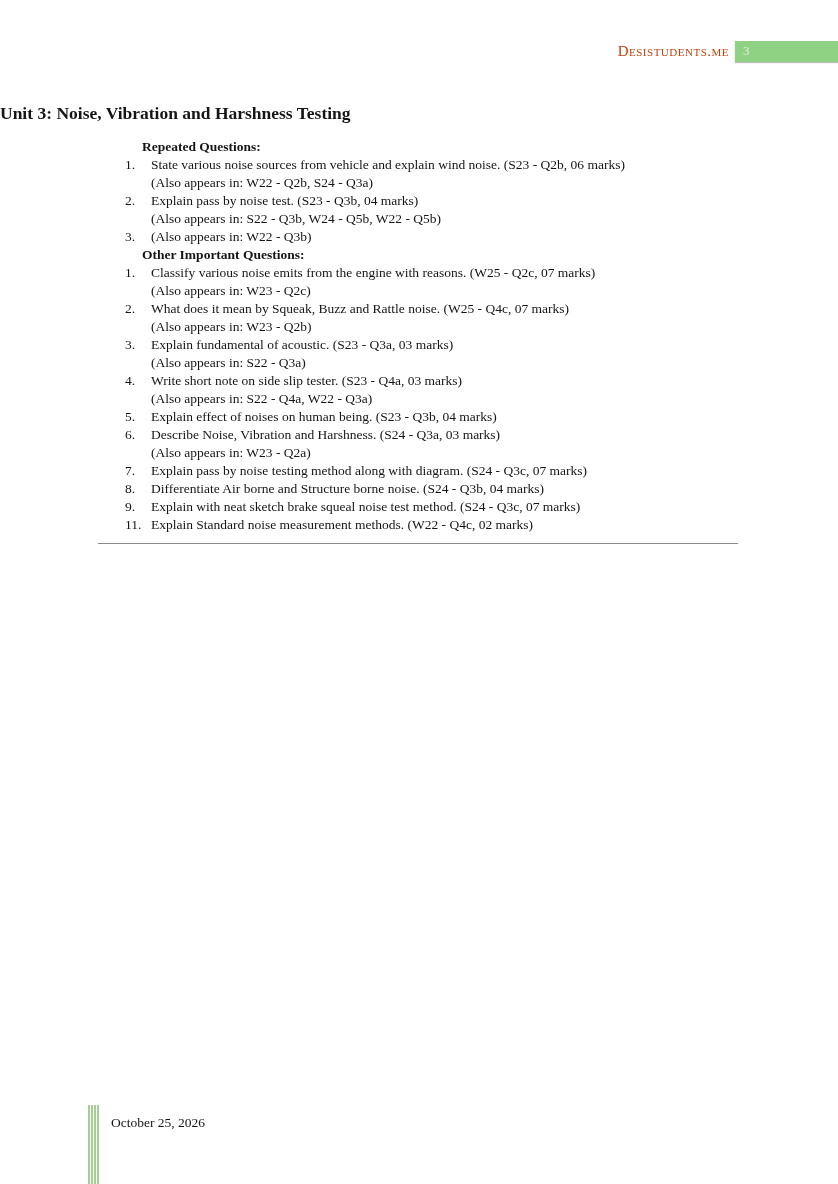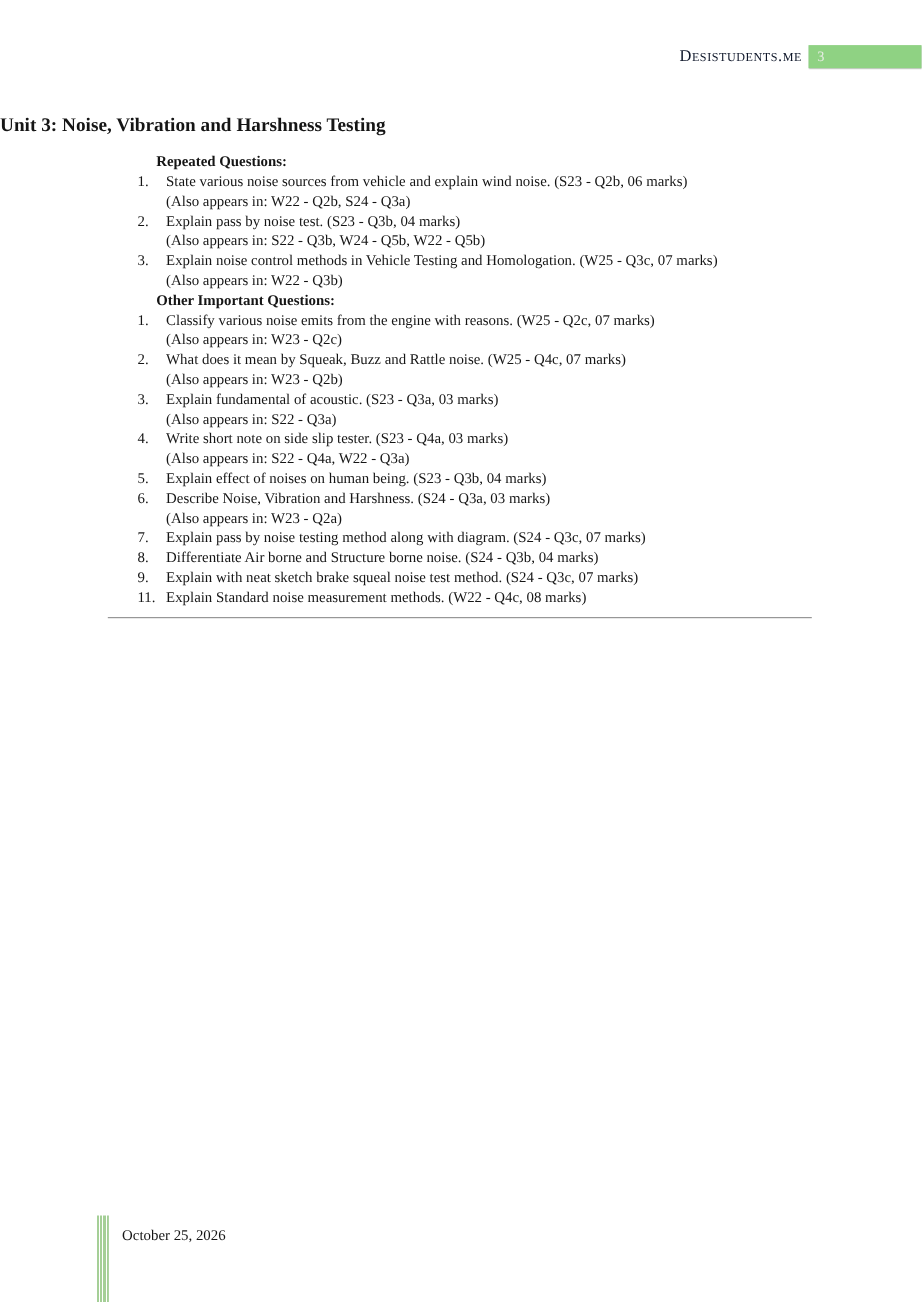--- a/index.html
+++ b/index.html
@@ -19,21 +19,21 @@
     top: 40px;
     right: 0;
     height: 22px;
     display: flex;
     align-items: center;
   }
   .site-name {
     font-variant: small-caps;
     font-size: 15px;
     letter-spacing: 0.5px;
-    color: #0f172a;
+    color: #c2410c;
     margin-right: 6px;
   }
   .page-badge {
     width: 103px;
     height: 21px;
     background: #8fd283;
     box-shadow: 0 1px 1px rgba(0,0,0,0.25);
     display: flex;
     align-items: center;
   }
@@ -115,21 +115,20 @@
       <div class="q-text">State various noise sources from vehicle and explain wind noise. (S23 - Q2b, 06 marks)</div>
       <div class="q-also">(Also appears in: W22 - Q2b, S24 - Q3a)</div>
     </div>
     <div class="q-item">
       <span class="q-num">2.</span>
       <div class="q-text">Explain pass by noise test. (S23 - Q3b, 04 marks)</div>
       <div class="q-also">(Also appears in: S22 - Q3b, W24 - Q5b, W22 - Q5b)</div>
     </div>
     <div class="q-item">
       <span class="q-num">3.</span>
-      <div class="q-text">Explain noise control methods in Vehicle Testing and Homologation. (W25 - Q3c, 07 marks)</div>
       <div class="q-also">(Also appears in: W22 - Q3b)</div>
     </div>
 
     <div class="section-heading">Other Important Questions:</div>
 
     <div class="q-item">
       <span class="q-num">1.</span>
       <div class="q-text">Classify various noise emits from the engine with reasons. (W25 - Q2c, 07 marks)</div>
       <div class="q-also">(Also appears in: W23 - Q2c)</div>
     </div>
@@ -164,21 +163,21 @@
     <div class="q-item">
       <span class="q-num">8.</span>
       <div class="q-text">Differentiate Air borne and Structure borne noise. (S24 - Q3b, 04 marks)</div>
     </div>
     <div class="q-item">
       <span class="q-num">9.</span>
       <div class="q-text">Explain with neat sketch brake squeal noise test method. (S24 - Q3c, 07 marks)</div>
     </div>
     <div class="q-item">
       <span class="q-num">11.</span>
-      <div class="q-text">Explain Standard noise measurement methods. (W22 - Q4c, 08 marks)</div>
+      <div class="q-text">Explain Standard noise measurement methods. (W22 - Q4c, 02 marks)</div>
     </div>
 
     <hr class="divider">
   </div>
 
   <div class="footer-stripes"></div>
   <div class="footer-date">October 25, 2026</div>
 
 </div>
 

